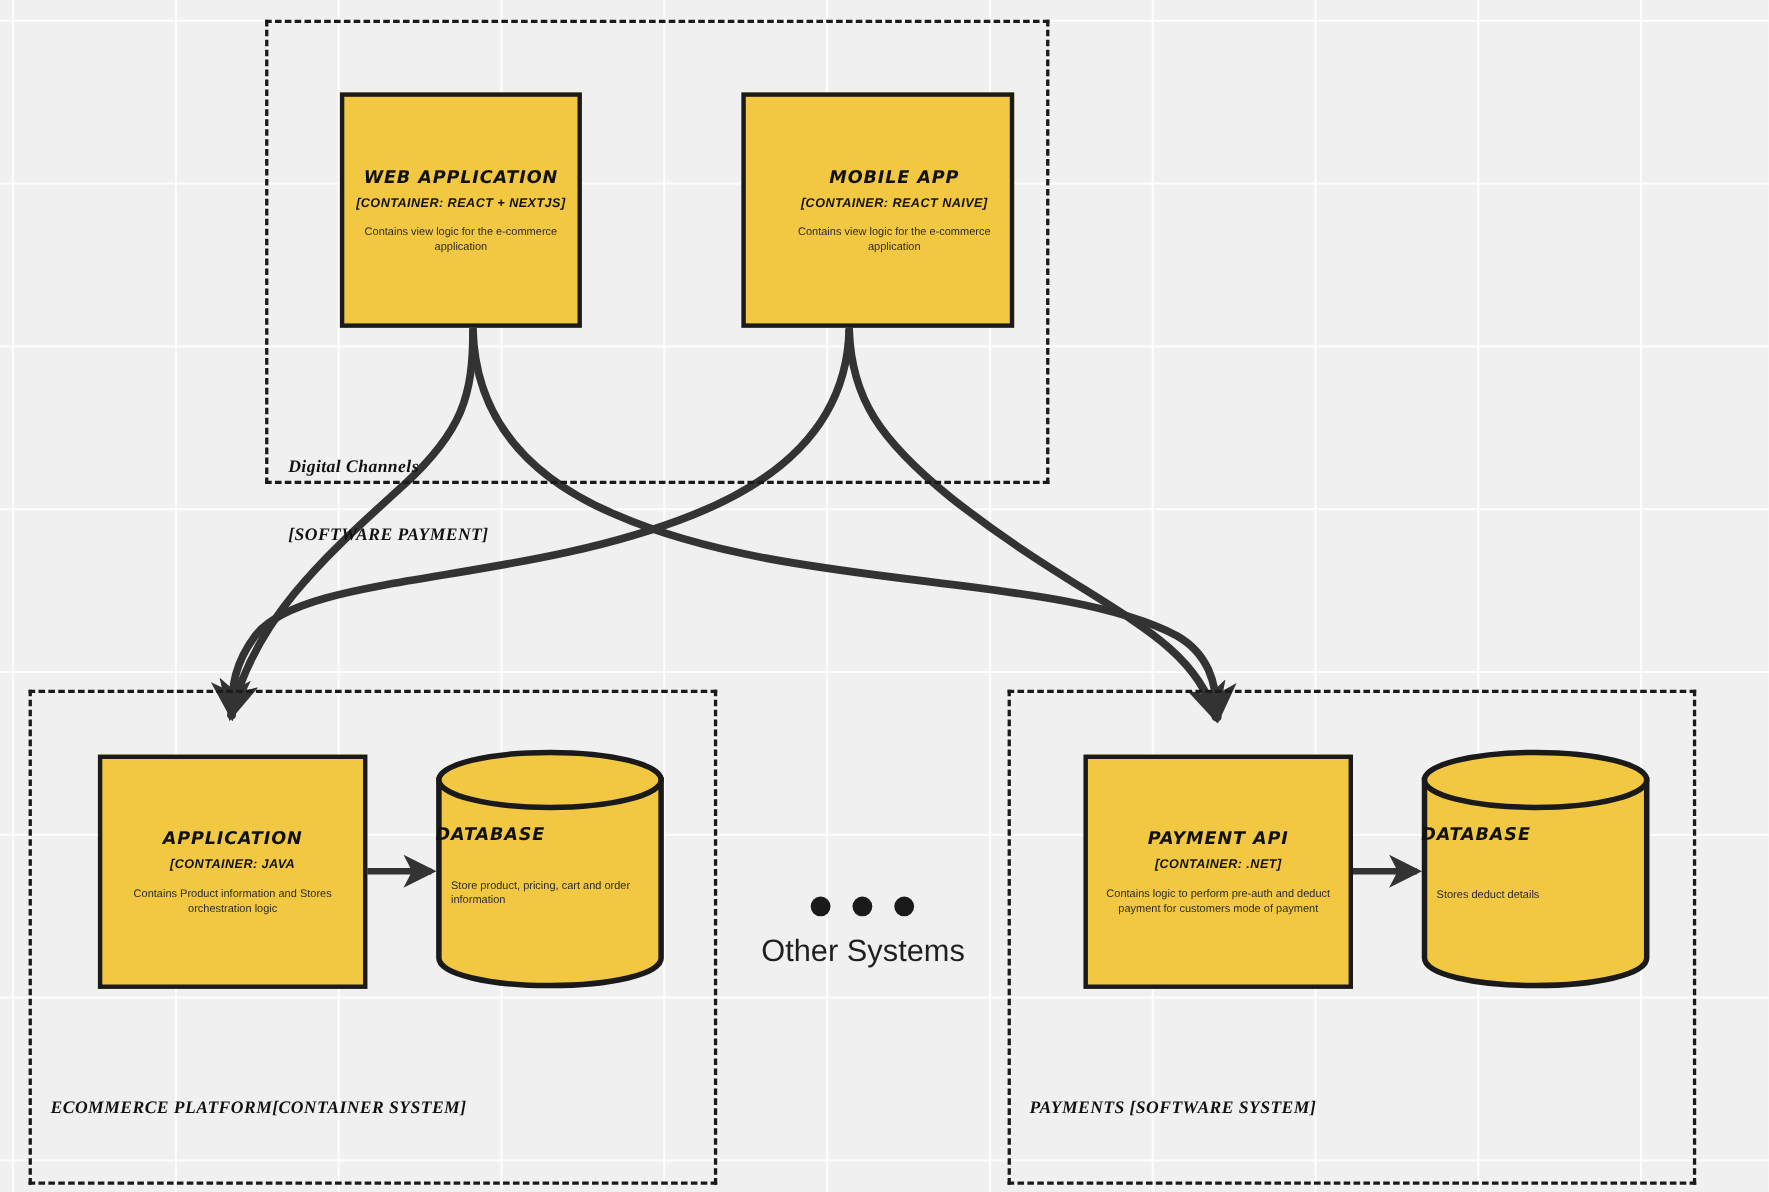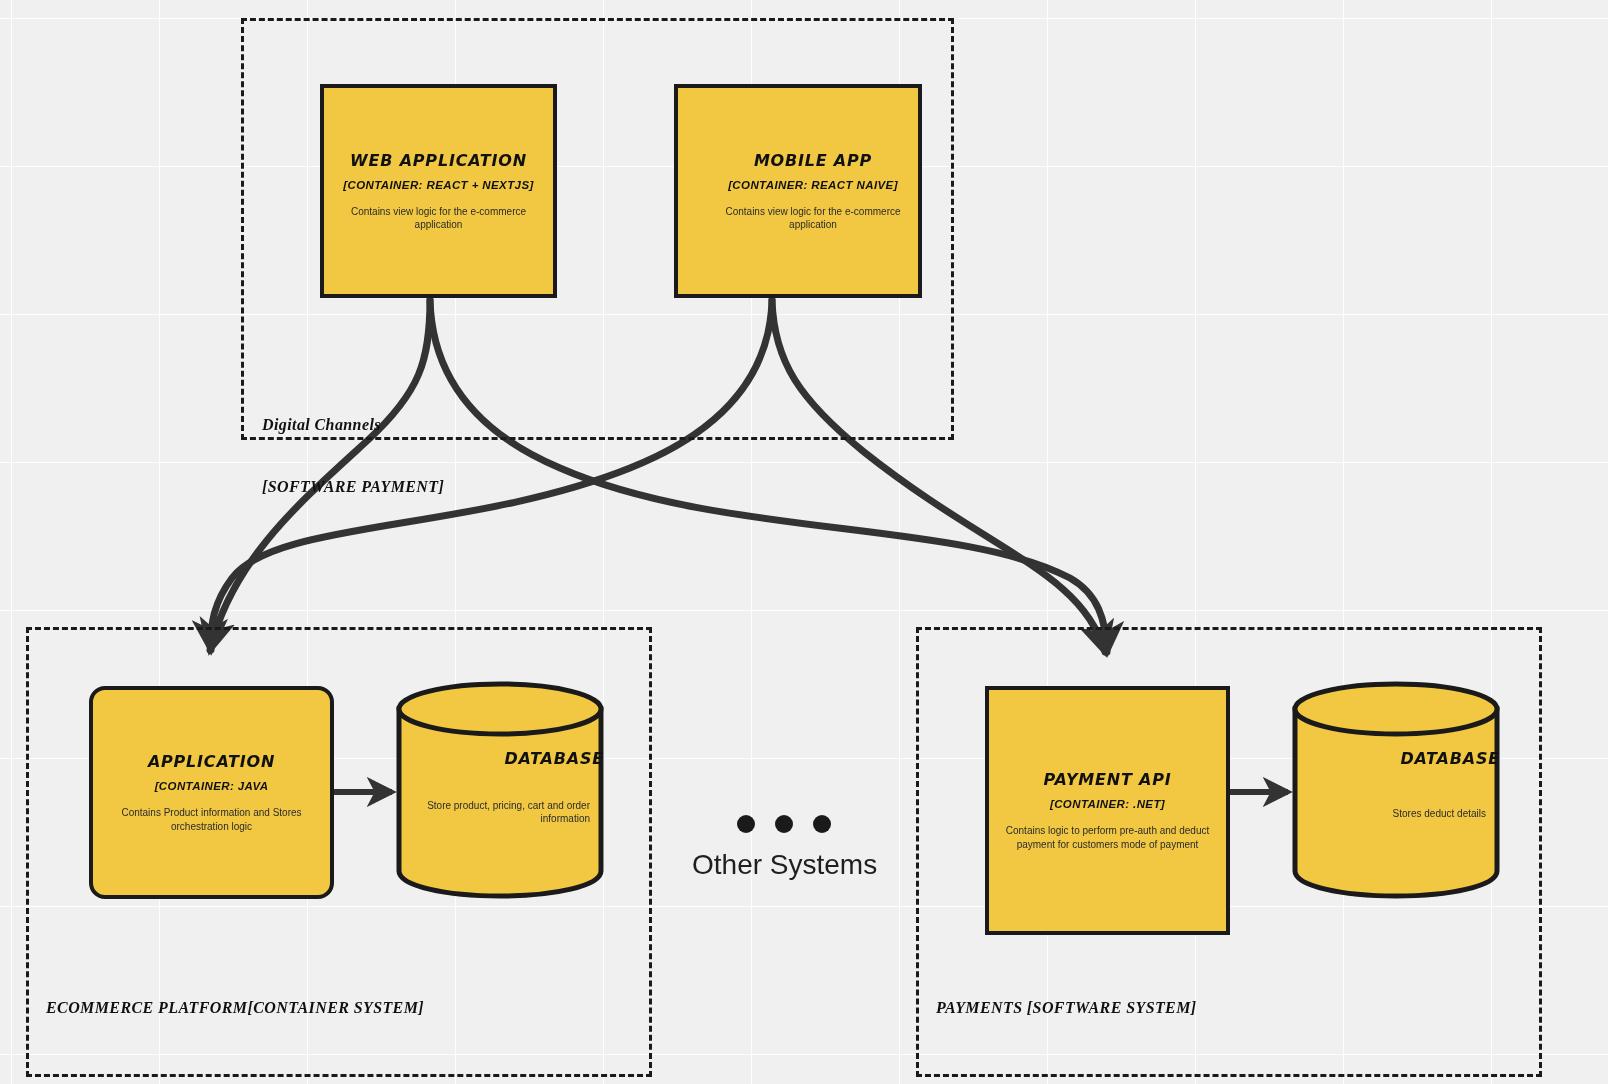--- a/index.html
+++ b/index.html
@@ -89,21 +89,21 @@
   .db svg {
     position: absolute;
     left: 0;
     top: 0;
     overflow: visible;
   }
   .db-text {
     position: absolute;
     left: 0;
     width: 100%;
-    text-align: right;
+    text-align: left;
     pointer-events: none;
   }
 
   
   #wires {
     position: absolute;
     left: 0;
     top: 0;
     width: 1608px;
     height: 1084px;
@@ -171,48 +171,48 @@
     <div>Digital Channels</div>
     <div>[SOFTWARE PAYMENT]</div>
   </div>
 
   <div class="boundary" style="left:26px; top:627px; width:626px; height:450px;"></div>
   <div class="boundary-label" style="left:46px; top:998px; font-size:16px;">ECOMMERCE PLATFORM[CONTAINER SYSTEM]</div>
 
   <div class="boundary" style="left:916px; top:627px; width:626px; height:450px;"></div>
   <div class="boundary-label" style="left:936px; top:998px; font-size:16px;">PAYMENTS [SOFTWARE SYSTEM]</div>
 
-  <div class="node-box" style="left:320px; top:84px; width:237px; height:214px;">
+  <div class="node-box" style="left:309px; top:84px; width:220px; height:214px;">
     <div class="node-title">WEB APPLICATION</div>
     <div class="node-tech">[CONTAINER: REACT + NEXTJS]</div>
     <div class="node-desc">Contains view logic for the e-commerce application</div>
   </div>
 
   <div class="node-box" style="left:674px; top:84px; width:248px; height:214px;padding-left:40px;">
     <div class="node-title">MOBILE APP</div>
     <div class="node-tech">[CONTAINER: REACT NAIVE]</div>
     <div class="node-desc">Contains view logic for the e-commerce application</div>
   </div>
 
-  <div class="node-box" style="left:89px; top:686px; width:245px; height:213px;border-radius:16px;">
+  <div class="node-box" style="left:89px; top:686px; width:245px; height:213px;">
     <div class="node-title">APPLICATION</div>
     <div class="node-tech">[CONTAINER: JAVA</div>
     <div class="node-desc">Contains Product information and Stores orchestration logic</div>
   </div>
 
   <div class="db" style="left:396px; top:681px; width:208px; height:218px;">
     <svg width="208" height="218" viewBox="0 0 208 218" xmlns="http://www.w3.org/2000/svg">
       <path d="M 3 28 L 3 190 C 3 205 50 215 104 215 C 158 215 205 205 205 190 L 205 28 Z" fill="#f2c843" stroke="#1a1a1a" stroke-width="5"></path>
       <ellipse cx="104" cy="28" rx="101" ry="25" fill="#f2c843" stroke="#1a1a1a" stroke-width="5"></ellipse>
     </svg>
     <div class="db-text node-title" style="top:68px;">DATABASE</div>
     <div class="db-text node-desc" style="top:118px; margin-top:0; max-width:none; padding:0 14px; box-sizing:border-box;">Store product, pricing, cart and order information</div>
   </div>
 
-  <div class="node-box" style="left:985px; top:686px; width:245px; height:249px;">
+  <div class="node-box" style="left:985px; top:686px; width:245px; height:213px;">
     <div class="node-title">PAYMENT API</div>
     <div class="node-tech">[CONTAINER: .NET]</div>
     <div class="node-desc" style="max-width:222px;">Contains logic to perform pre-auth and deduct payment for customers mode of payment</div>
   </div>
 
   <div class="db" style="left:1292px; top:681px; width:208px; height:218px;">
     <svg width="208" height="218" viewBox="0 0 208 218" xmlns="http://www.w3.org/2000/svg">
       <path d="M 3 28 L 3 190 C 3 205 50 215 104 215 C 158 215 205 205 205 190 L 205 28 Z" fill="#f2c843" stroke="#1a1a1a" stroke-width="5"></path>
       <ellipse cx="104" cy="28" rx="101" ry="25" fill="#f2c843" stroke="#1a1a1a" stroke-width="5"></ellipse>
     </svg>

